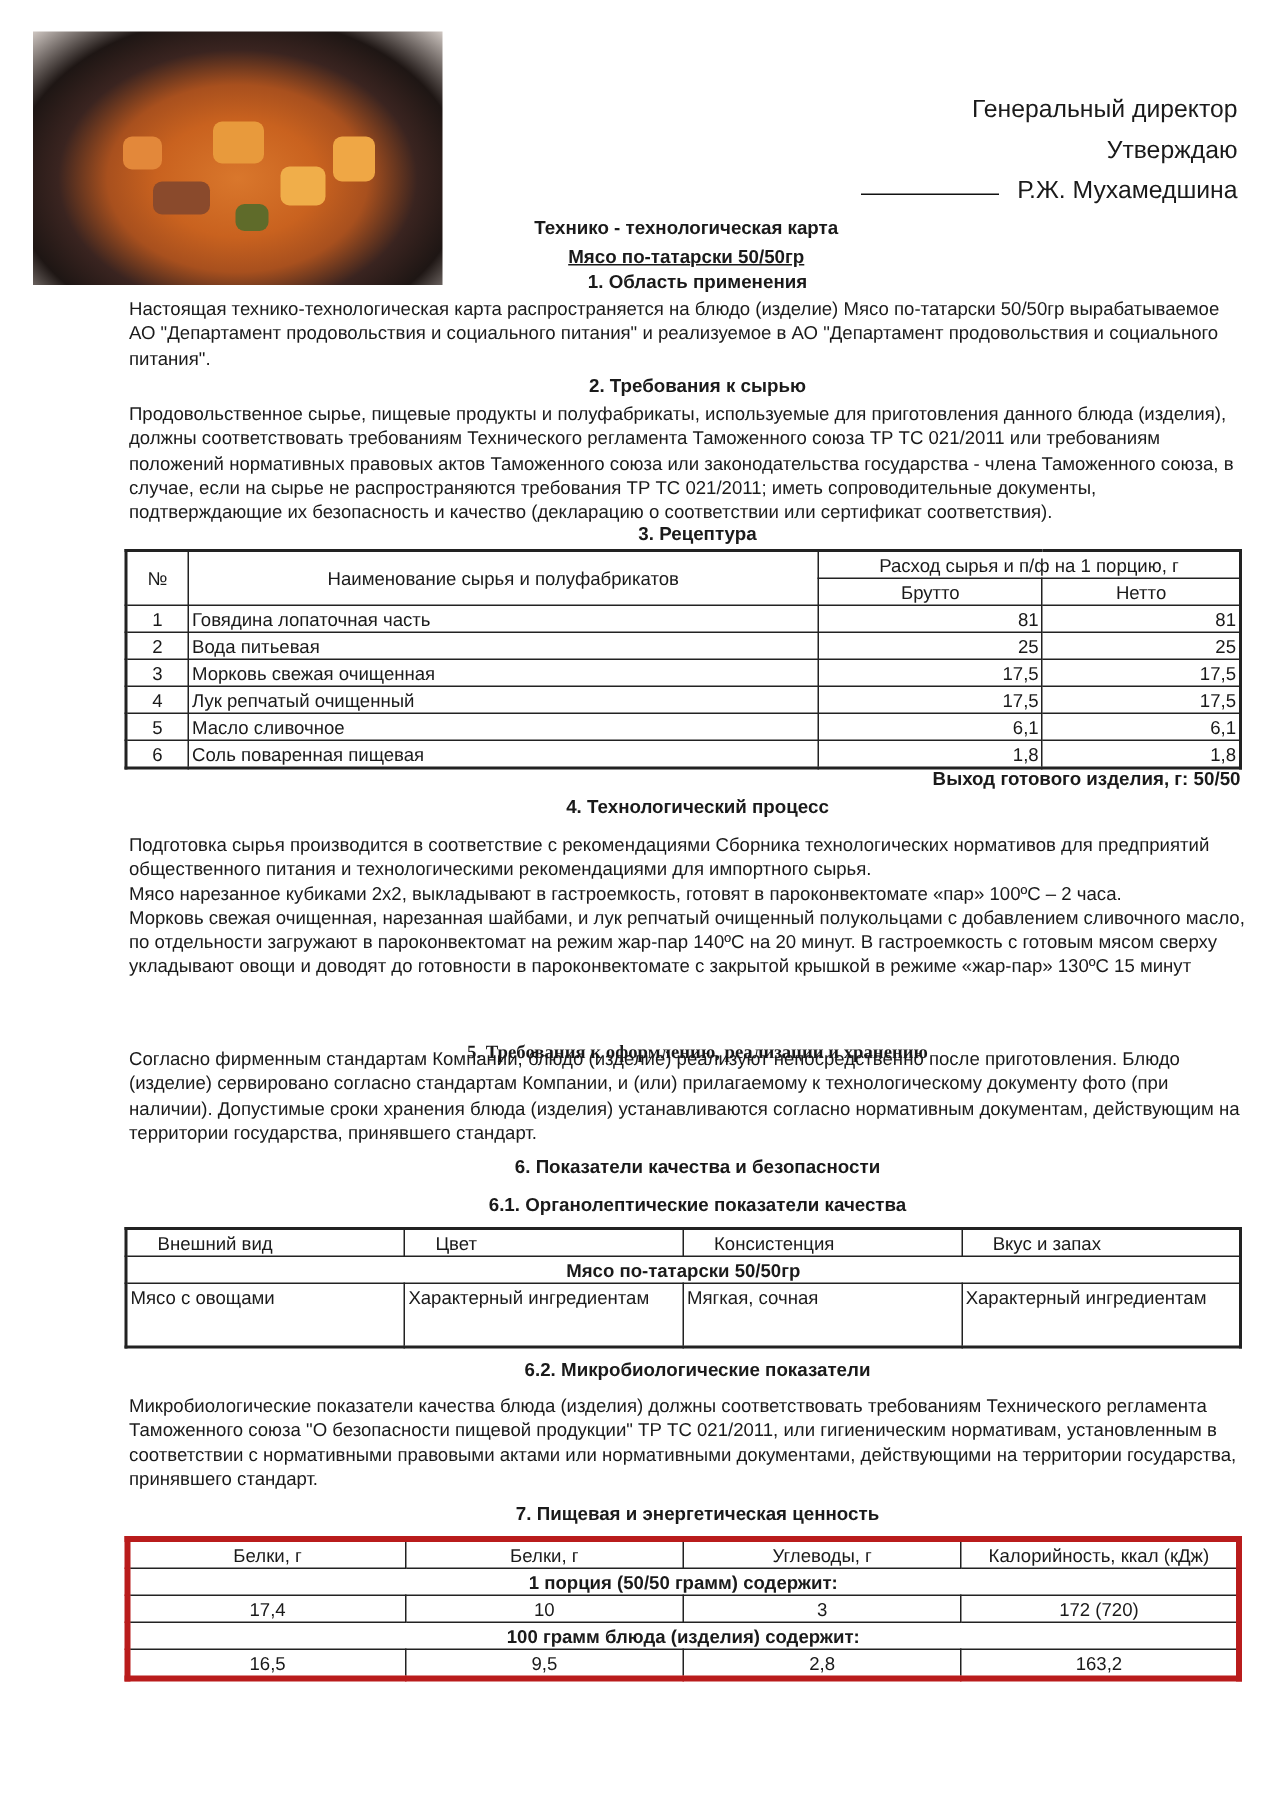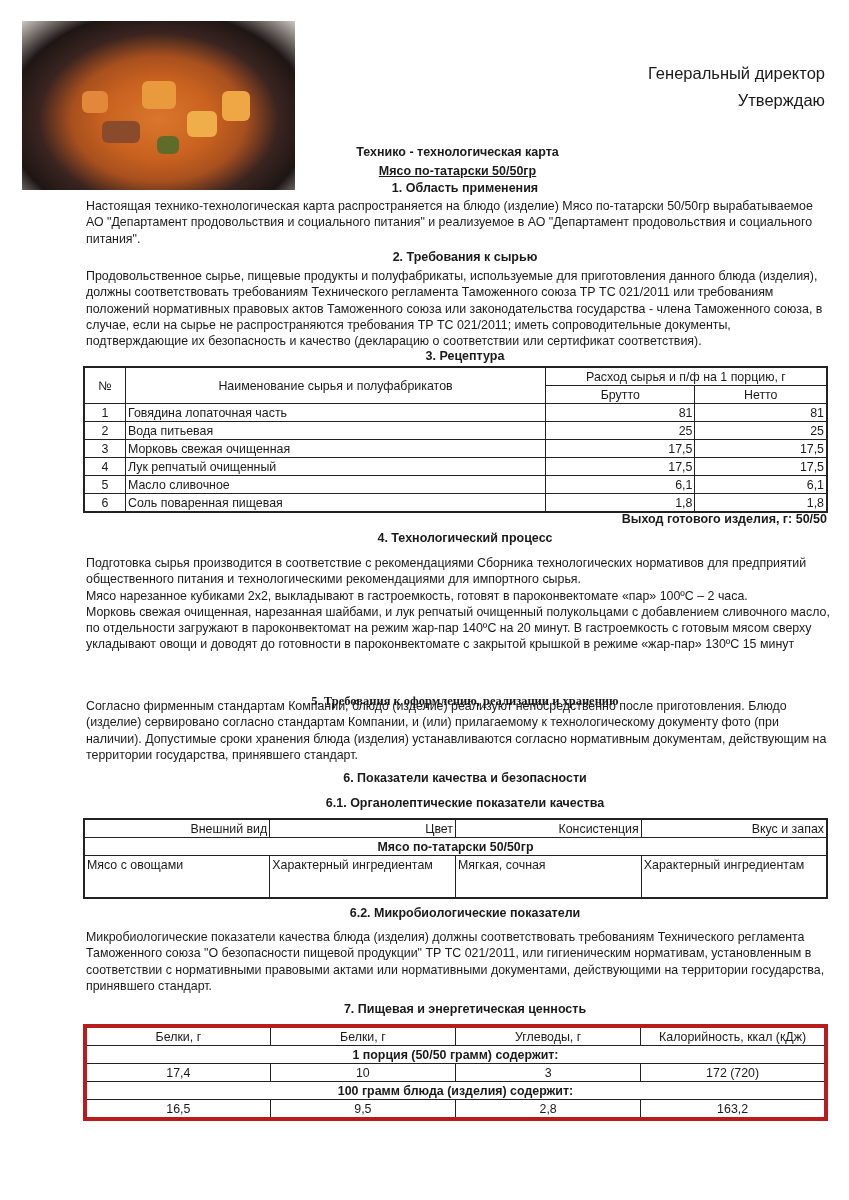--- a/index.html
+++ b/index.html
@@ -18,21 +18,21 @@
   .para { position: absolute; left: 86px; width: 745px; font-size: 12.4px; line-height: 16.3px; }
   table { position: absolute; border-collapse: collapse; font-size: 12.4px; }
   td, th { border: 1px solid #222; padding: 0 2px; height: 17px; font-weight: normal; }
   .recipe { left: 83px; top: 366px; width: 745px; border: 2px solid #222; }
   .recipe .num { text-align: center; width: 36px; }
   .recipe .val { text-align: right; }
   .recipe .c { text-align: center; }
   .yield { position: absolute; right: 22px; top: 512px; font-weight: bold; font-size: 12.5px; }
   .organo { left: 83px; top: 818px; width: 745px; border: 2px solid #222; }
   .organo td { width: 25%; }
-  .organo .c { text-align: right; padding-left: 20px; }
+  .organo .c { text-align: left; padding-left: 20px; }
   .organo .b { text-align: center; font-weight: bold; }
   .organo .tall { height: 39px; vertical-align: top; padding-top: 2px; }
   .nutri { left: 83px; top: 1024px; width: 745px; border: 4px solid #b91c1c; }
   .nutri td { text-align: center; width: 25%; }
   .nutri .b { font-weight: bold; }
 </style>
 </head>
 <body>
 
 <div class="photo">
@@ -40,20 +40,21 @@
   <div class="chunk" style="left:165px;top:90px;width:30px;height:26px;background:#f0ae4a;"></div>
   <div class="chunk" style="left:80px;top:100px;width:38px;height:22px;background:#8a4a2c;"></div>
   <div class="chunk" style="left:200px;top:70px;width:28px;height:30px;background:#efa745;"></div>
   <div class="chunk" style="left:135px;top:115px;width:22px;height:18px;background:#5f6b2a;"></div>
   <div class="chunk" style="left:60px;top:70px;width:26px;height:22px;background:#e3883a;"></div>
 </div>
 
 <div class="approve">
   <div>Генеральный директор</div>
   <div>Утверждаю</div>
+  <div><span class="sig-line"></span><span>Р.Ж. Мухамедшина</span></div>
 </div>
 
 <div class="doc-title t1">Технико - технологическая карта</div>
 <div class="doc-title t2">Мясо по-татарски 50/50гр</div>
 
 <div class="sec-h" style="top:181px;">1. Область применения</div>
 <div class="para" style="top:198px;">Настоящая технико-технологическая карта распространяется на блюдо (изделие) Мясо по-татарски 50/50гр вырабатываемое АО "Департамент продовольствия и социального питания" и реализуемое в АО "Департамент продовольствия и социального питания".</div>
 
 <div class="sec-h" style="top:250px;">2. Требования к сырью</div>
 <div class="para" style="top:268px;">Продовольственное сырье, пищевые продукты и полуфабрикаты, используемые для приготовления данного блюда (изделия), должны соответствовать требованиям Технического регламента Таможенного союза ТР ТС 021/2011 или требованиям положений нормативных правовых актов Таможенного союза или законодательства государства - члена Таможенного союза, в случае, если на сырье не распространяются требования ТР ТС 021/2011; иметь сопроводительные документы, подтверждающие их безопасность и качество (декларацию о соответствии или сертификат соответствия).</div>

